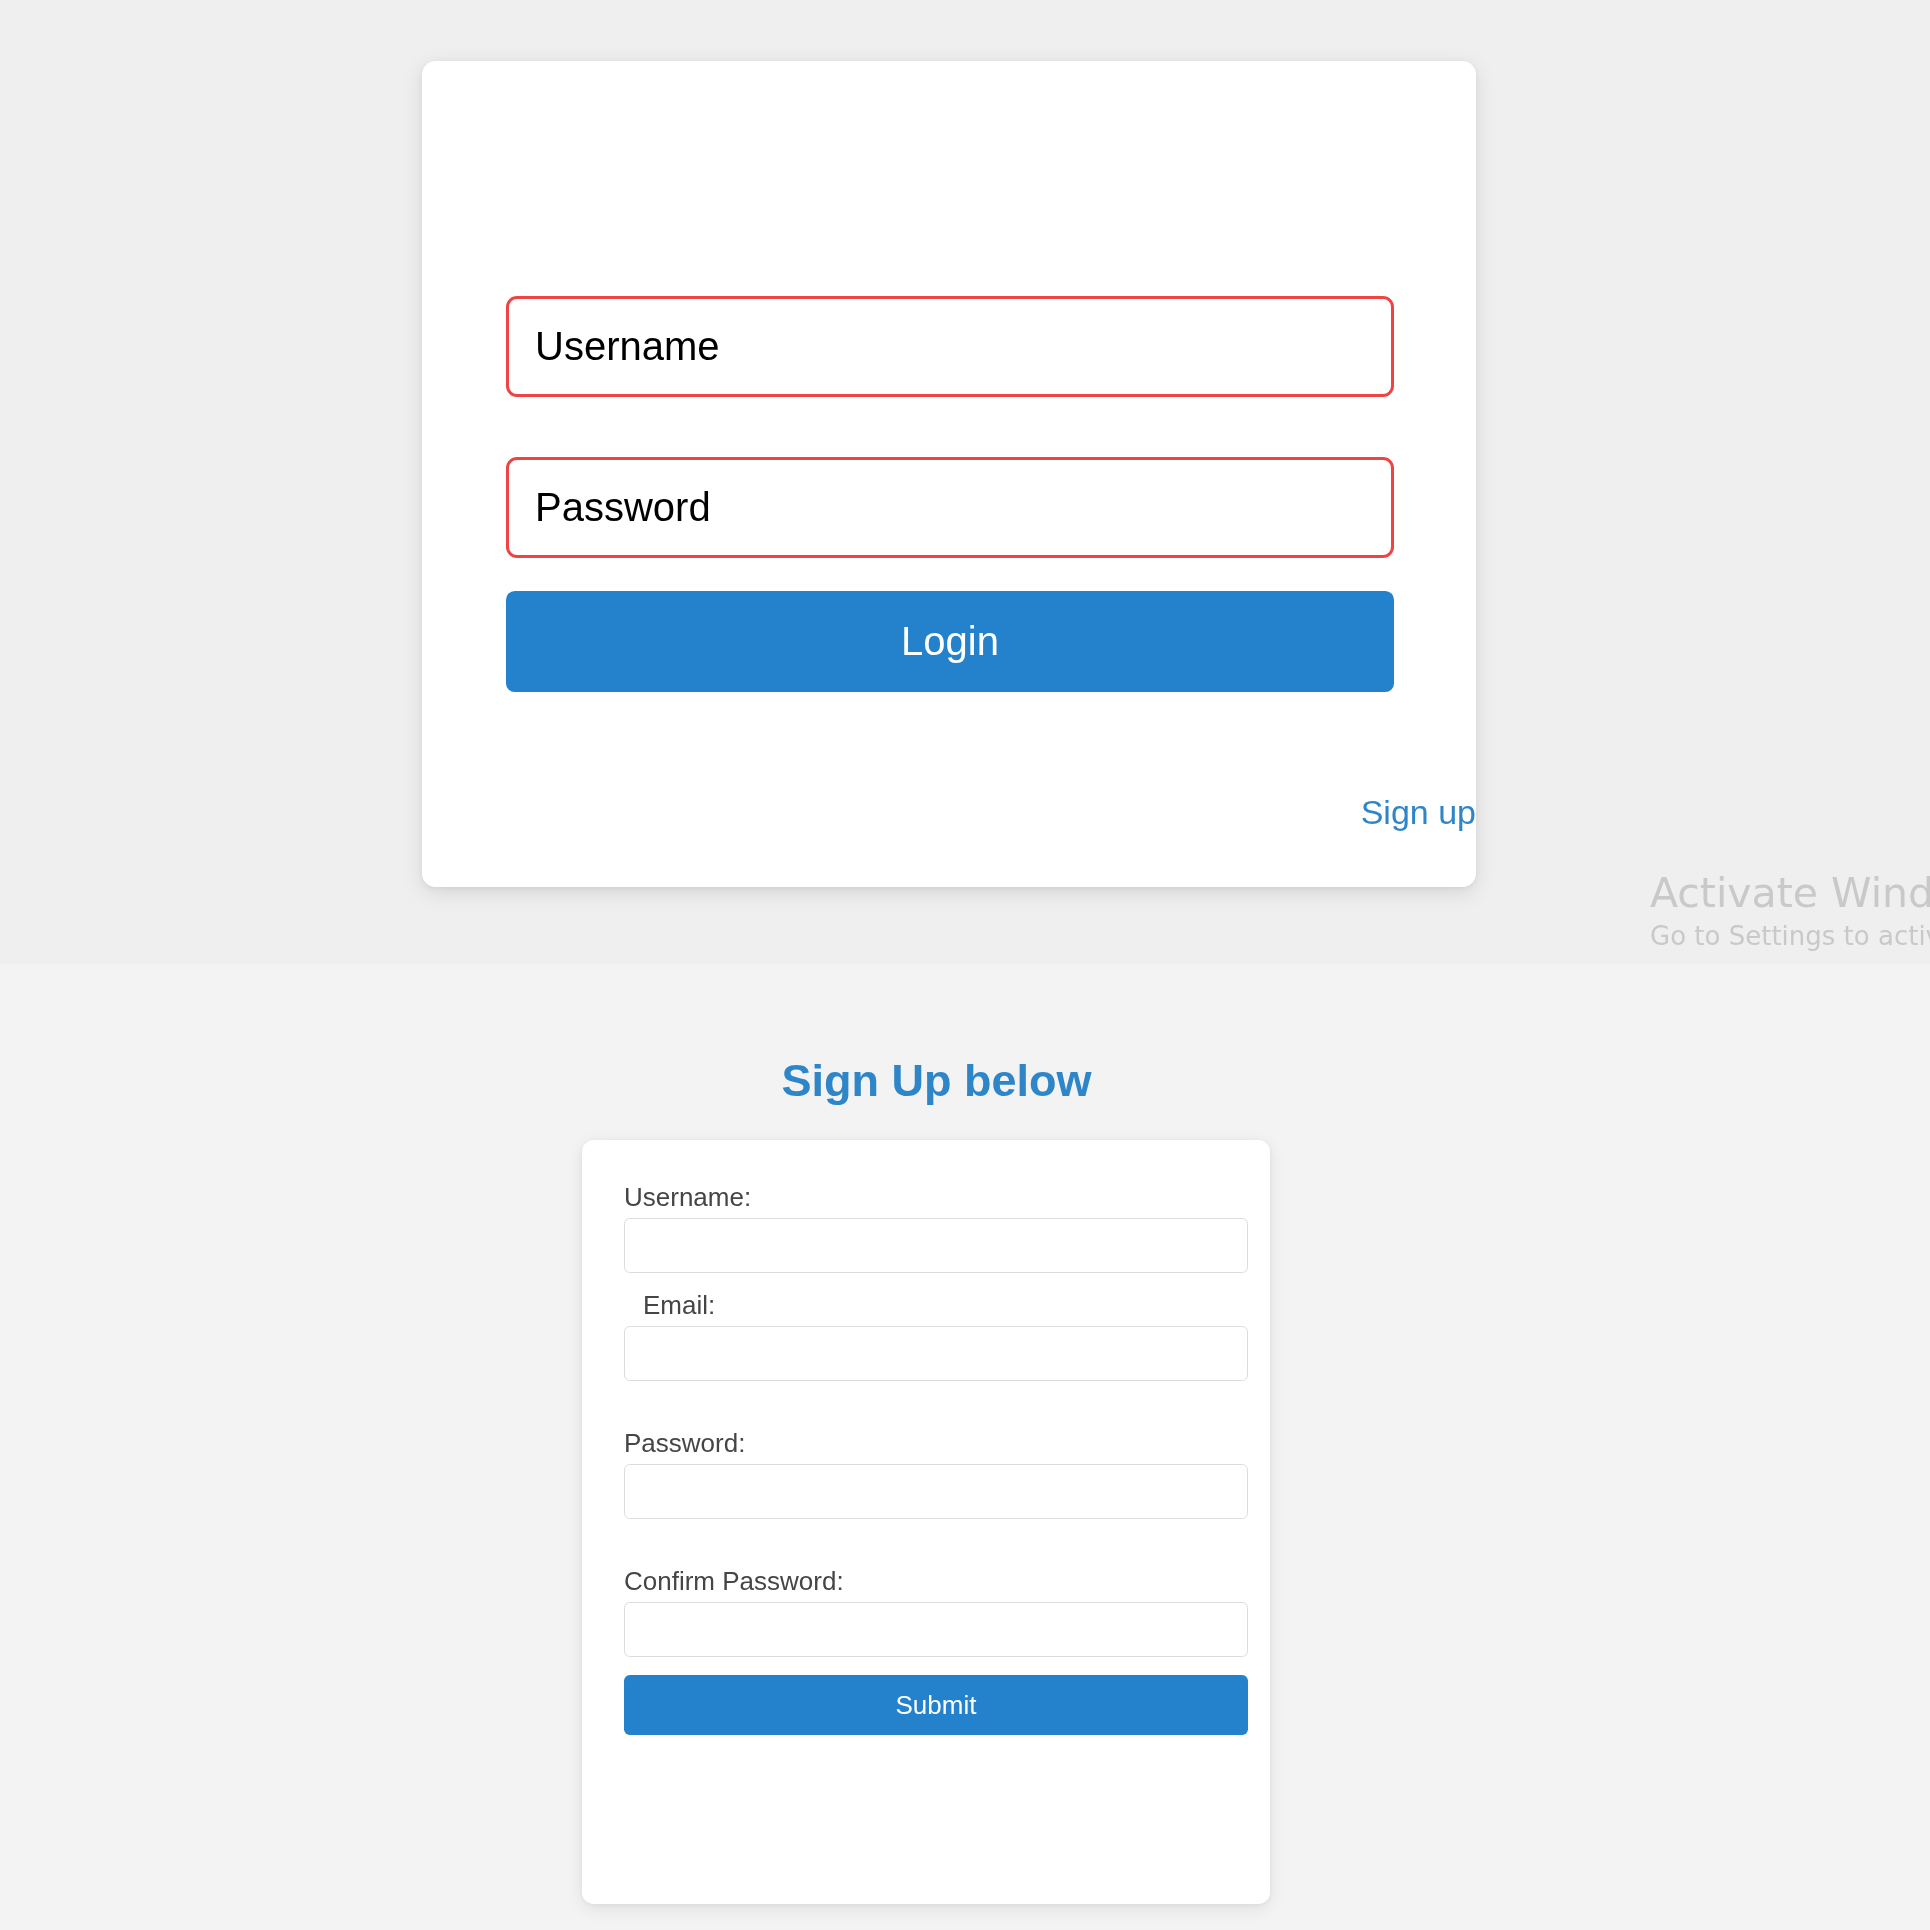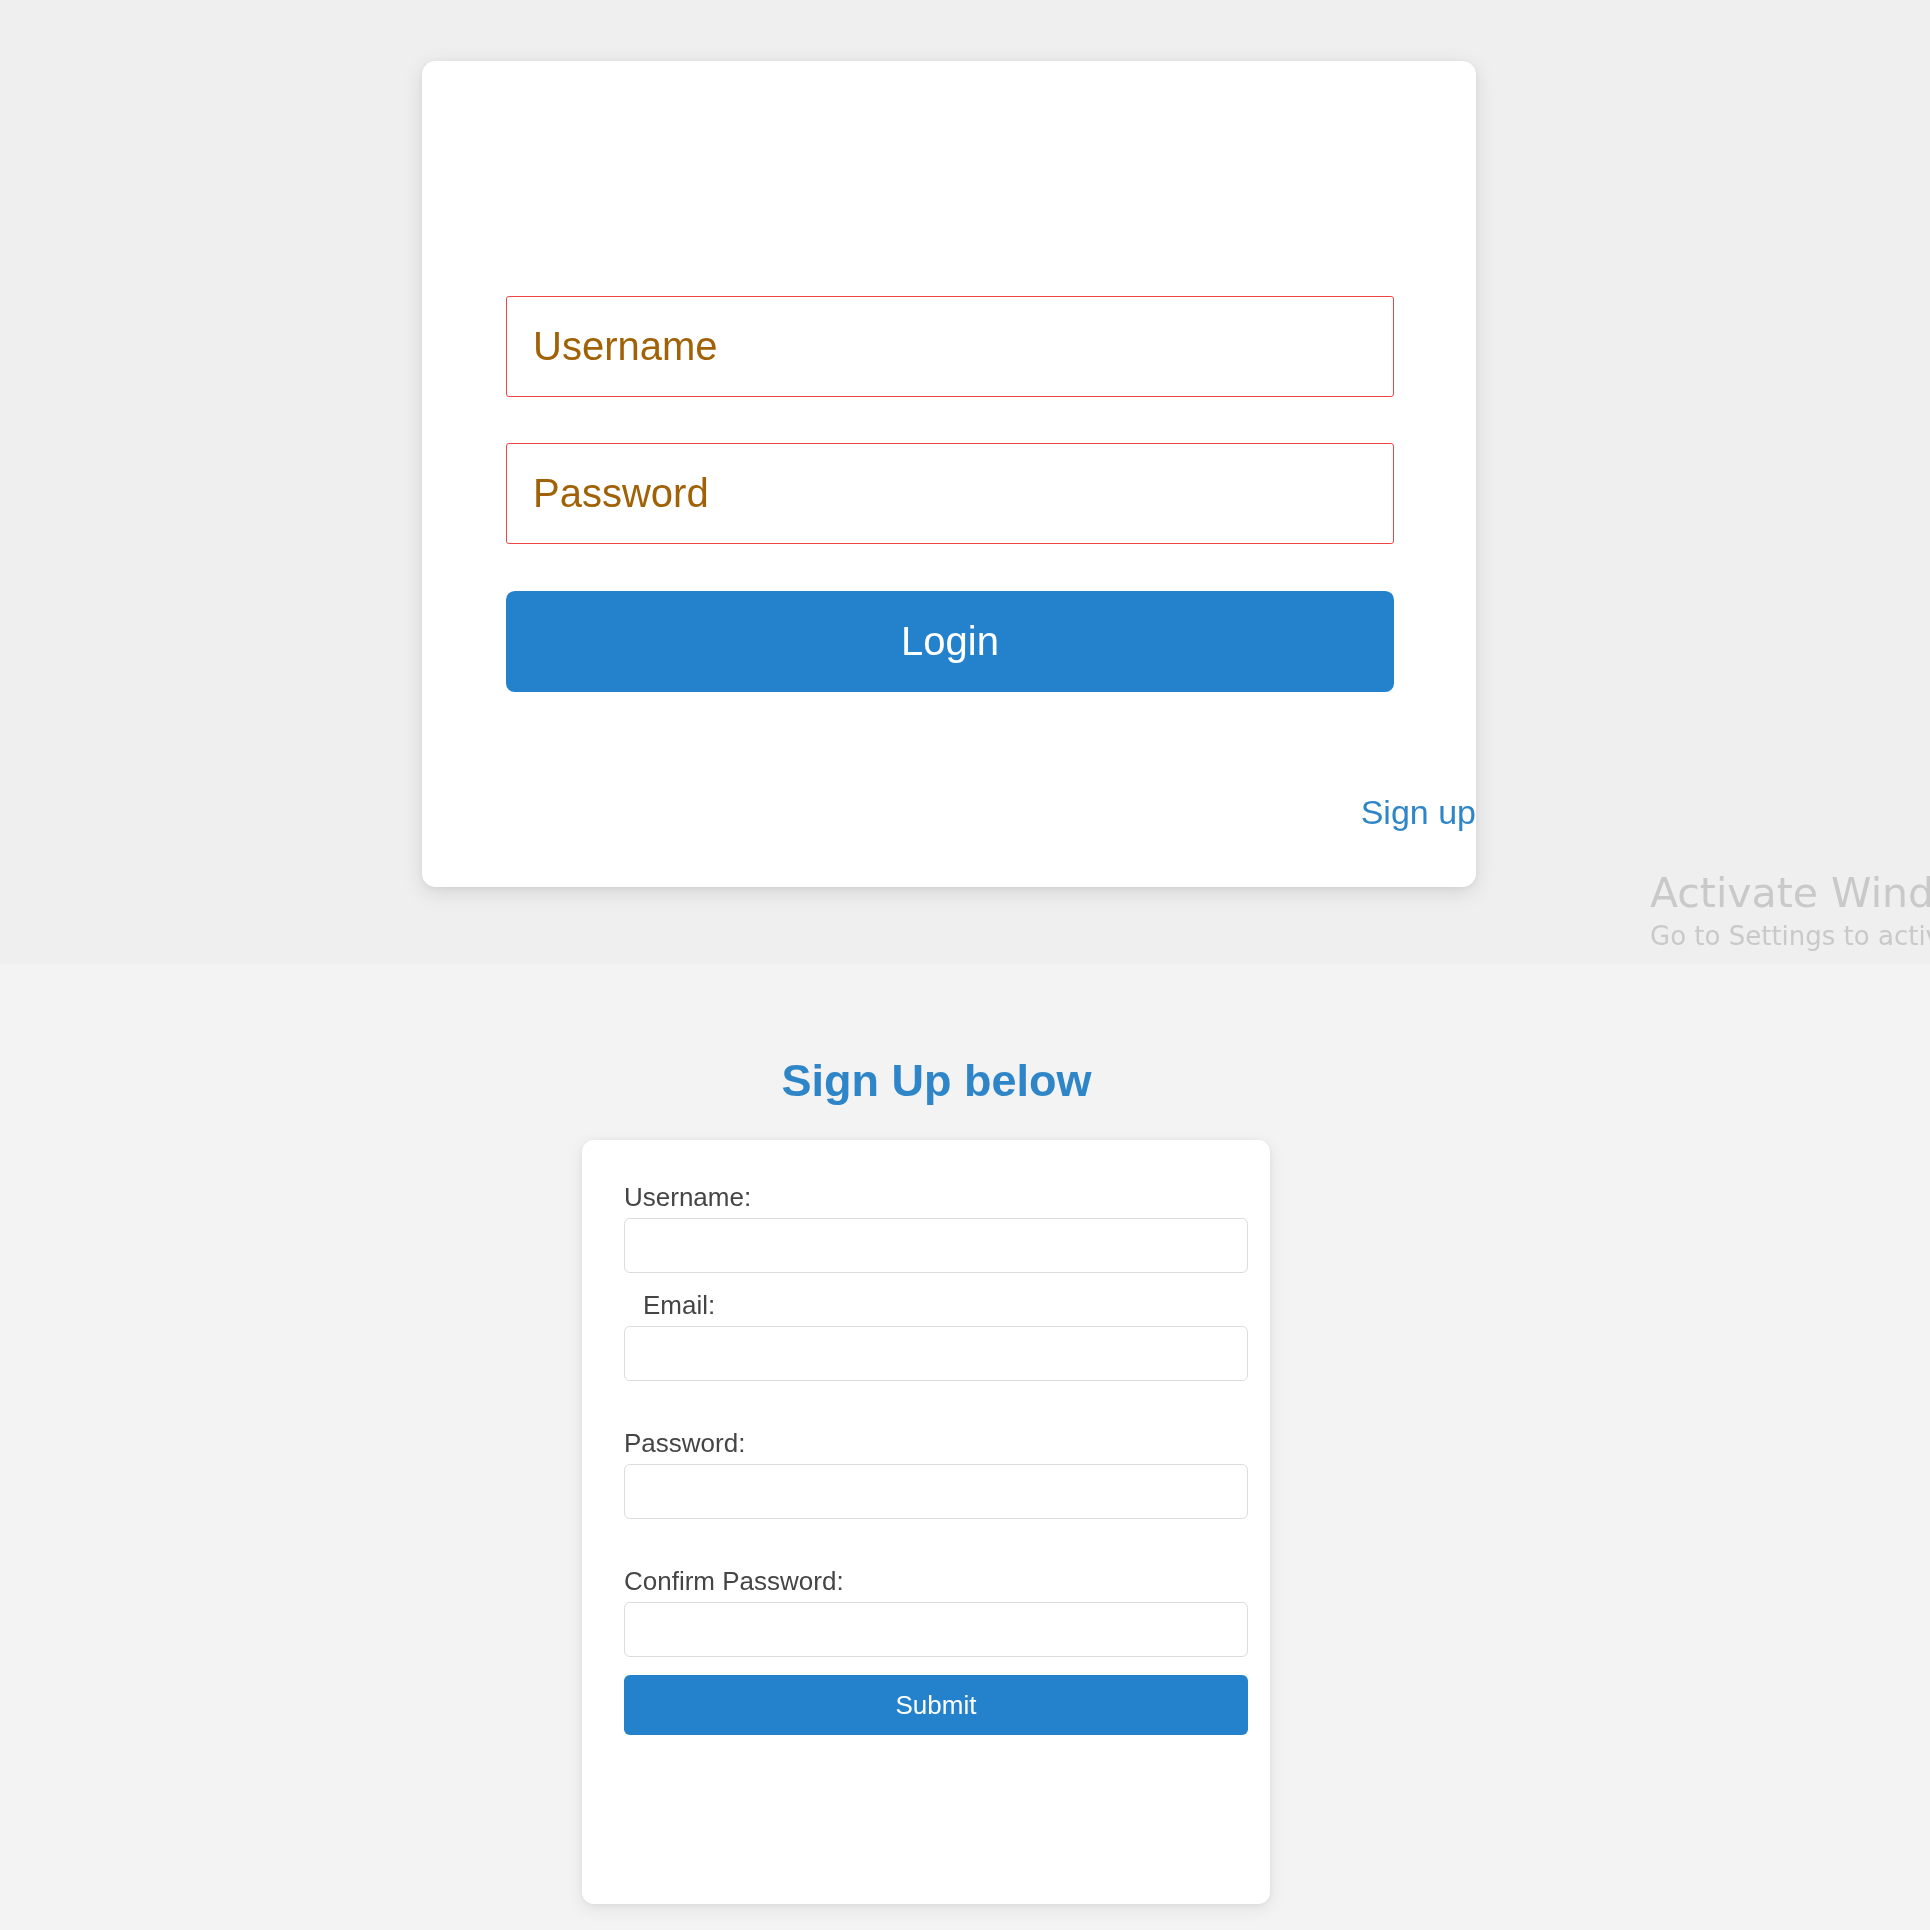--- a/index.html
+++ b/index.html
@@ -50,31 +50,31 @@
     color: #2e86c8;
     letter-spacing: -0.5px;
   }
 
   .login-field {
     position: absolute;
     left: 84px;
     width: 888px;
     height: 101px;
     background: #ffffff;
-    border: 1px solid #ef4444;
-    border-radius: 3px;
+    border: 3px solid #ef4444;
+    border-radius: 11px;
     display: flex;
     align-items: center;
     padding-left: 26px;
     font-size: 40px;
-    color: #a16207;
+    color: #000000;
     font-family: "Liberation Sans", sans-serif;
   }
   .login-field.username { top: 235px; }
-  .login-field.password { top: 382px; }
+  .login-field.password { top: 396px; }
 
   .login-button {
     position: absolute;
     left: 84px;
     top: 530px;
     width: 888px;
     height: 101px;
     background: #2482cc;
     border: none;
     border-radius: 8.7px;

